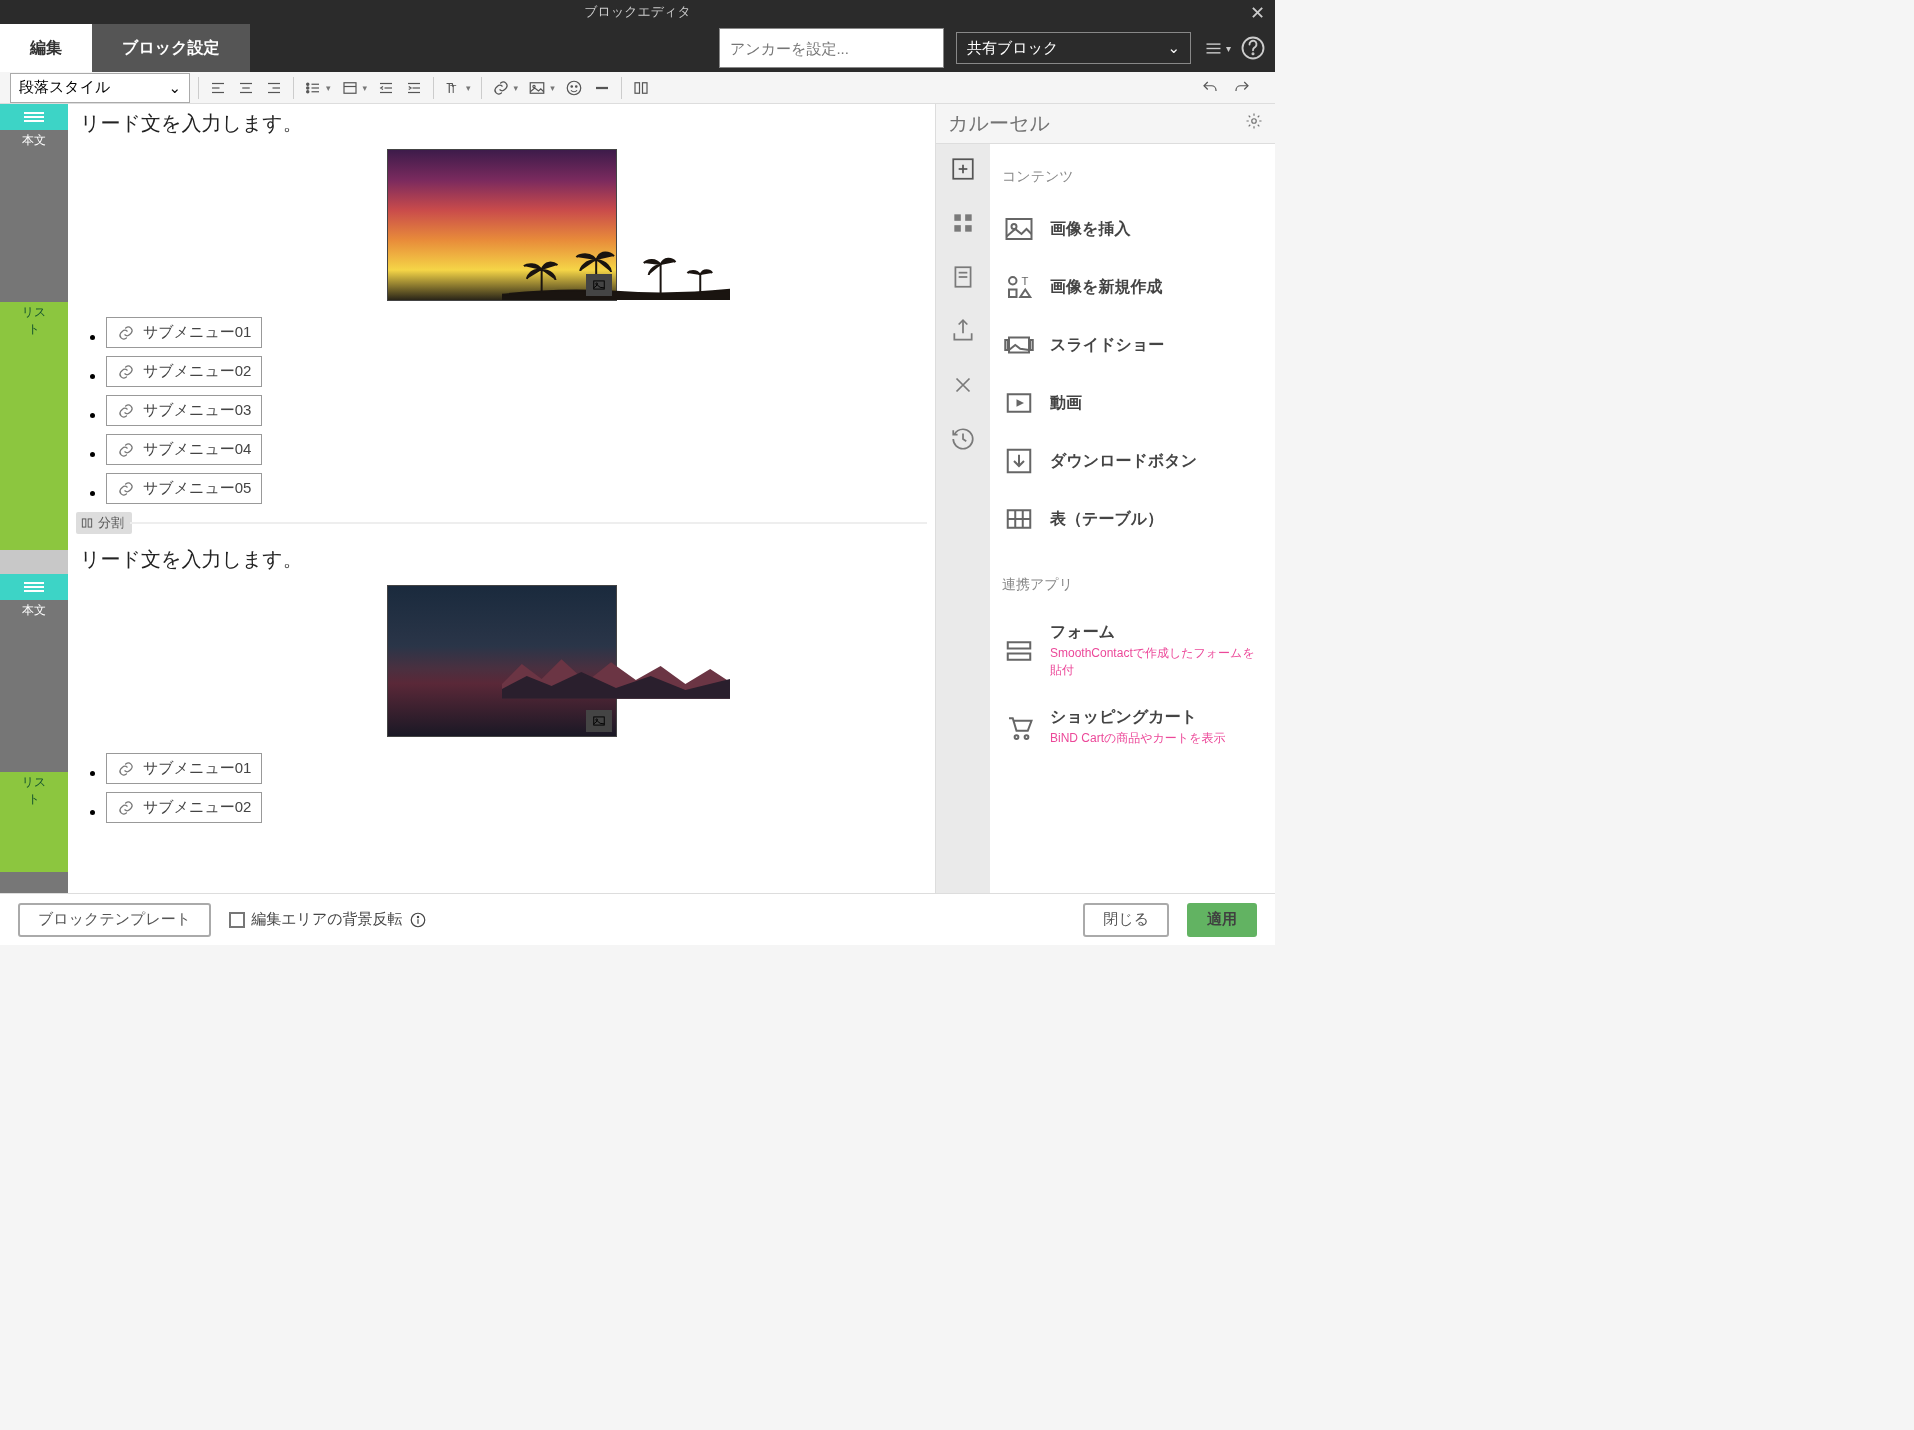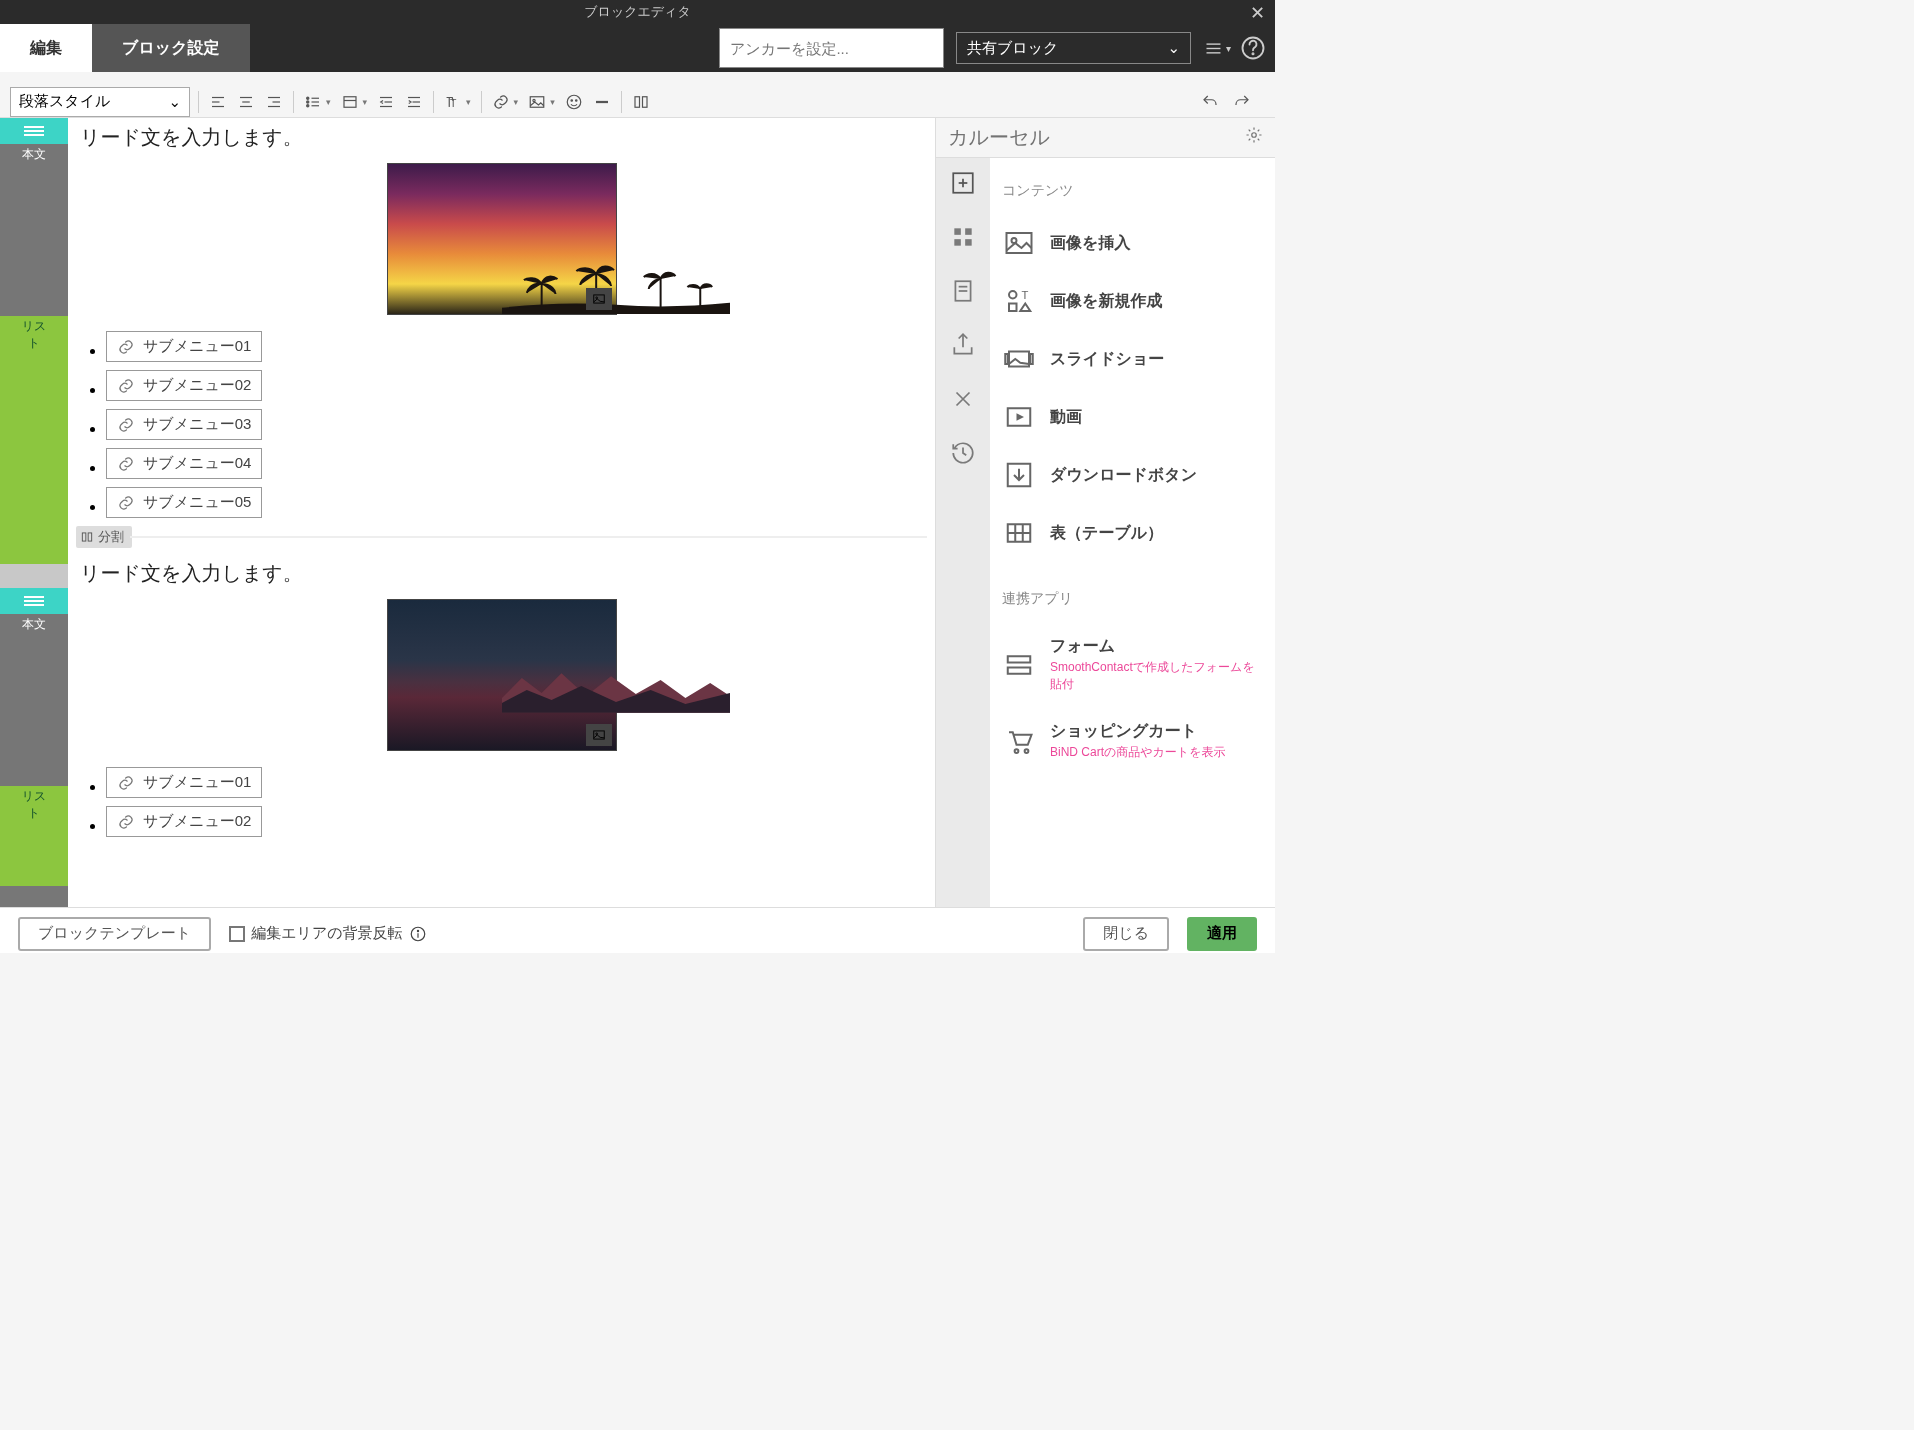--- a/index.html
+++ b/index.html
@@ -10,21 +10,21 @@
 
 .topbar { height: 48px; background:#2b2b2b; display:flex; align-items:center; }
 .tab { height:48px; padding:0 30px; display:flex; align-items:center; color:#fff; font-size:16px; font-weight:600; cursor:pointer;}
 .tab.active { background:#fff; color:#333;}
 .tab.block { background:#555;}
 .topbar-spacer { flex:1; }
 .anchor-input { width:225px; height:40px; border:1px solid #888; background:#fff; padding:0 10px; font-size:15px; color:#888; margin-right:12px;}
 .share-select { width:235px; height:32px; border:1px solid #888; background:#2b2b2b; color:#fff; padding:0 10px; font-size:15px; display:flex; align-items:center; justify-content:space-between; margin-right:12px; cursor:pointer;}
 .icon-btn { width:28px; height:28px; color:#ccc; display:flex; align-items:center; justify-content:center; margin-right:8px; cursor:pointer; font-size:18px;}
 
-.toolbar { height:32px; background:#f5f5f5; border-bottom:1px solid #ddd; display:flex; align-items:center; padding:0 10px; gap:0;margin-top:14px;}
+.toolbar { height:32px; background:#f5f5f5; border-bottom:1px solid #ddd; display:flex; align-items:center; padding:0 10px; gap:0;}
 .para-select { width:180px; height:30px; border:1px solid #aaa; background:#fff; display:flex; align-items:center; justify-content:space-between; padding:0 8px; font-size:15px; margin-right:8px; cursor:pointer;}
 .tb-group { display:flex; align-items:center; gap:6px; padding:0 8px; border-left:1px solid #ccc;}
 .tb-group:first-of-type { border-left:none;}
 .tb-icon { width:22px; height:22px; display:flex; align-items:center; justify-content:center; cursor:pointer; color:#555;}
 .tb-icon svg { width:18px; height:18px; }
 .caret { font-size:9px; color:#777; margin-left:-4px; margin-right:2px;}
 .tb-spacer { flex:1;}
 .undo-redo { display:flex; gap:10px; padding-right:12px;}
 
 .body-area { display:flex; height: calc(953px - 24px - 48px - 40px - 52px); }
@@ -70,21 +70,21 @@
 .p-item .pi-icon { width:30px; height:30px; color:#666; flex-shrink:0;}
 .p-item .pi-title { font-size:16px; font-weight:700; color:#444;}
 .p-item .pi-sub { font-size:12px; color:#ec4899; margin-top:2px;}
 .p-item .pi-text { display:flex; flex-direction:column;}
 
 .footer { height:52px; background:#fff; border-top:1px solid #ddd; display:flex; align-items:center; padding:0 18px; gap:18px;}
 .footer .btn { height:34px; padding:0 18px; border:2px solid #aaa; background:#fff; font-size:15px; color:#555; display:flex; align-items:center; cursor:pointer; border-radius:3px;}
 .footer .chk { display:flex; align-items:center; gap:6px; font-size:15px; color:#444;}
 .footer .chk .box { width:16px; height:16px; border:2px solid #777;}
 .footer-spacer { flex:1;}
-.footer .apply { background:#62b362; border-color:#62b362; color:#000000; font-weight:600;}
+.footer .apply { background:#62b362; border-color:#62b362; color:#404040; font-weight:600;}
 
 svg { stroke:currentColor; fill:none; stroke-width:1.6;}
 </style>
 </head>
 <body>
 
 <div class="titlebar">
   <span>ブロックエディタ</span>
   <span class="close-x">✕</span>
 </div>

